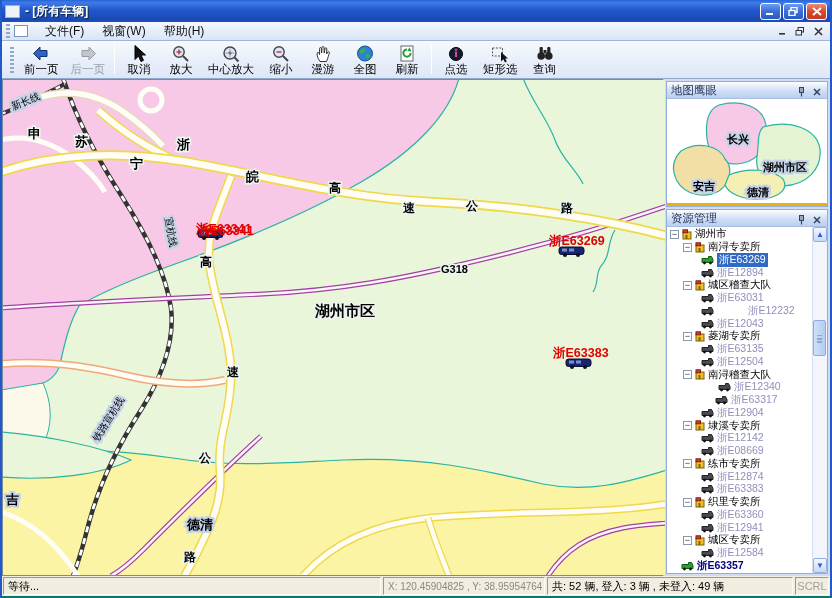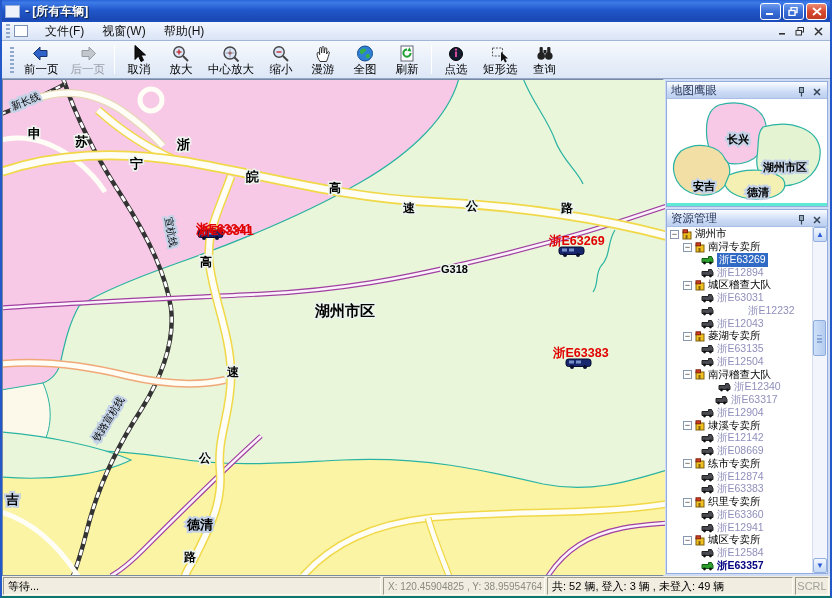--- a/index.html
+++ b/index.html
@@ -46,21 +46,21 @@
   #map-wrap svg { display:block; }
 
   #dock { width:166px; flex:0 0 166px; background:#cfdcf3; padding:1px 1px; display:flex; flex-direction:column; }
   .panel { border:1px solid #93aede; background:#fff; margin:1px; display:flex; flex-direction:column; }
   .panel-title { height:17px; flex:0 0 17px; display:flex; align-items:flex-end; padding:0 4px;
                  background:linear-gradient(180deg,#fbfdff,#cddcf6 60%,#bccff0); border-bottom:1px solid #a8bee4;
                  font-size:11.5px; color:#1c2c50; }
   .panel-title .pt-label { flex:1; }
   .pt-btn { width:13px; height:12px; display:flex; align-items:center; justify-content:center; margin-left:2px; color:#334; }
   #overview-panel { height:126px; flex:0 0 126px; }
-  #overview-map { flex:1; background:#5eead4; }
+  #overview-map { flex:1; background:#eab308; }
   #resource-panel { flex:1; overflow:hidden; }
   #resource-body { flex:1; display:flex; overflow:hidden; background:#fff; }
   #tree { flex:1; overflow:hidden; padding-top:1px; }
 
   .trow { height:12.75px; display:flex; align-items:center; white-space:nowrap; font-size:10.5px; }
   .trow .toggle { width:9px; height:9px; border:1px solid #8898b0; background:#fff; color:#333;
                   font-size:9px; line-height:7px; text-align:center; margin-right:3px; flex:0 0 9px; }
   .trow .ticon8 { margin-right:3px; display:flex; }
   .lbl-group { color:#000; }
   .lbl-off { color:#8f8fbc; }
@@ -704,21 +704,21 @@
               <div class="trow" style="padding-left: 34px;">
                 <span class="ticon8">
                   <svg width="13" height="10" viewBox="0 0 13 10">
                     <path d="M1 3.5 L7.5 3.5 L7.5 1.5 L10.5 1.5 L12 4.5 L12 7.5 L1 7.5 Z" fill="#4a4a52" stroke="#222"></path>
                     <circle cx="3.5" cy="8" r="1.4" fill="#111"></circle>
                     <circle cx="9.5" cy="8" r="1.4" fill="#111"></circle>
                   </svg>
                 </span>
                 <span class="lbl-off">浙E12584</span>
               </div>
-              <div class="trow" style="padding-left: 34px;">
+              <div class="trow" style="padding-left: 14px;">
                 <span class="ticon8">
                   <svg width="13" height="10" viewBox="0 0 13 10">
                     <path d="M1 3.5 L7.5 3.5 L7.5 1.5 L10.5 1.5 L12 4.5 L12 7.5 L1 7.5 Z" fill="#2ca02c" stroke="#145a14"></path>
                     <circle cx="3.5" cy="8" r="1.4" fill="#111"></circle>
                     <circle cx="9.5" cy="8" r="1.4" fill="#111"></circle>
                   </svg>
                 </span>
                 <span class="lbl-on">浙E63357</span>
               </div>
               <div class="trow" style="padding-left: 34px;">

